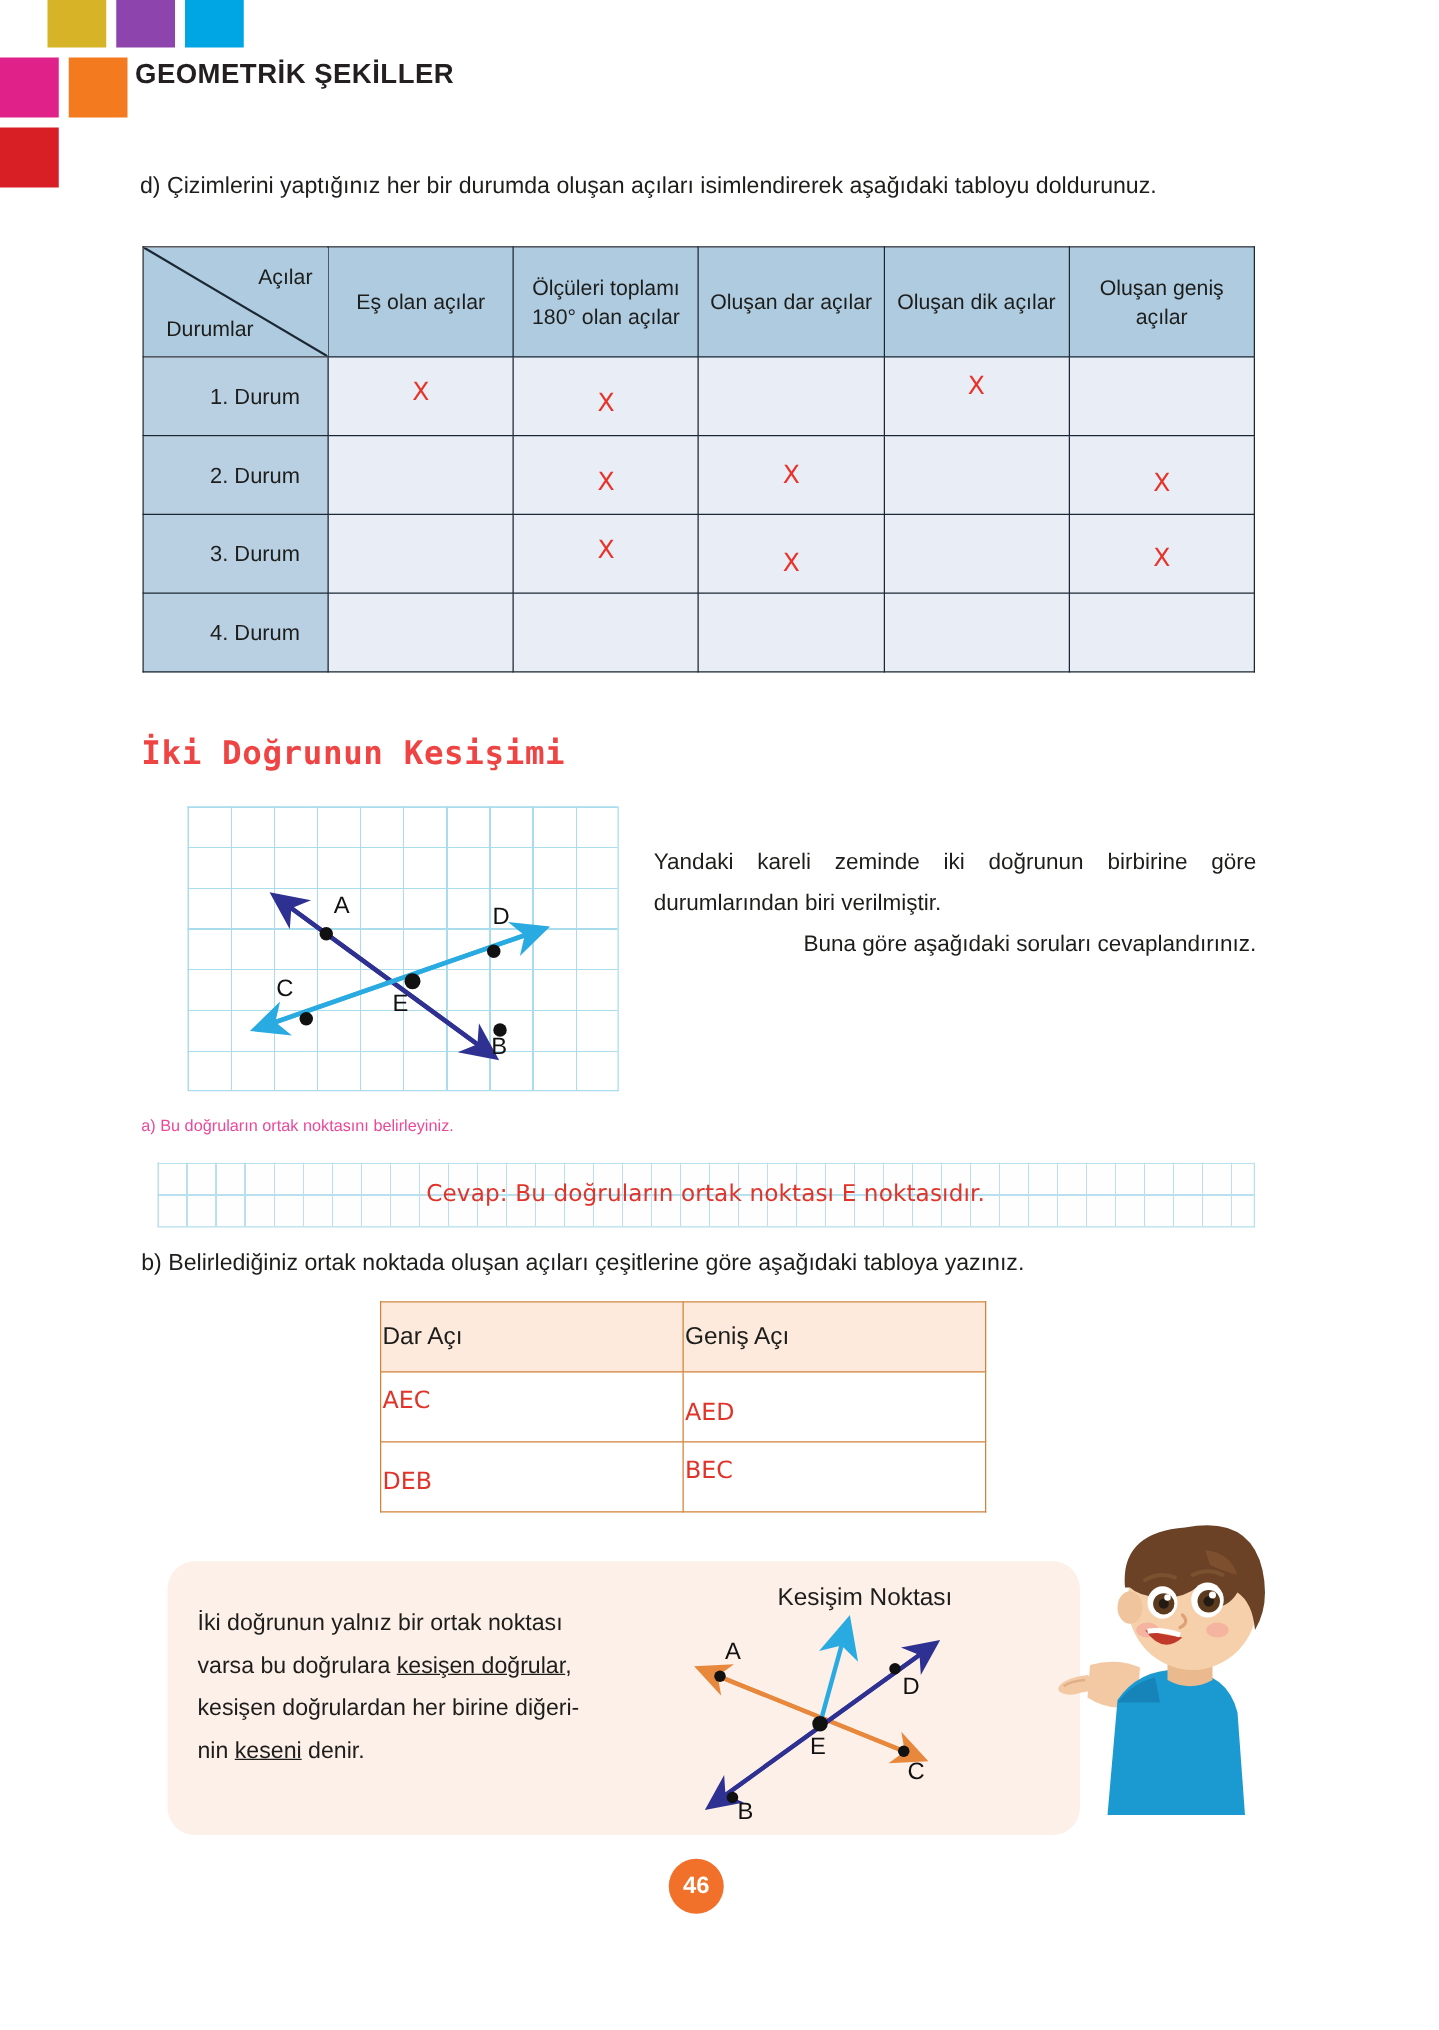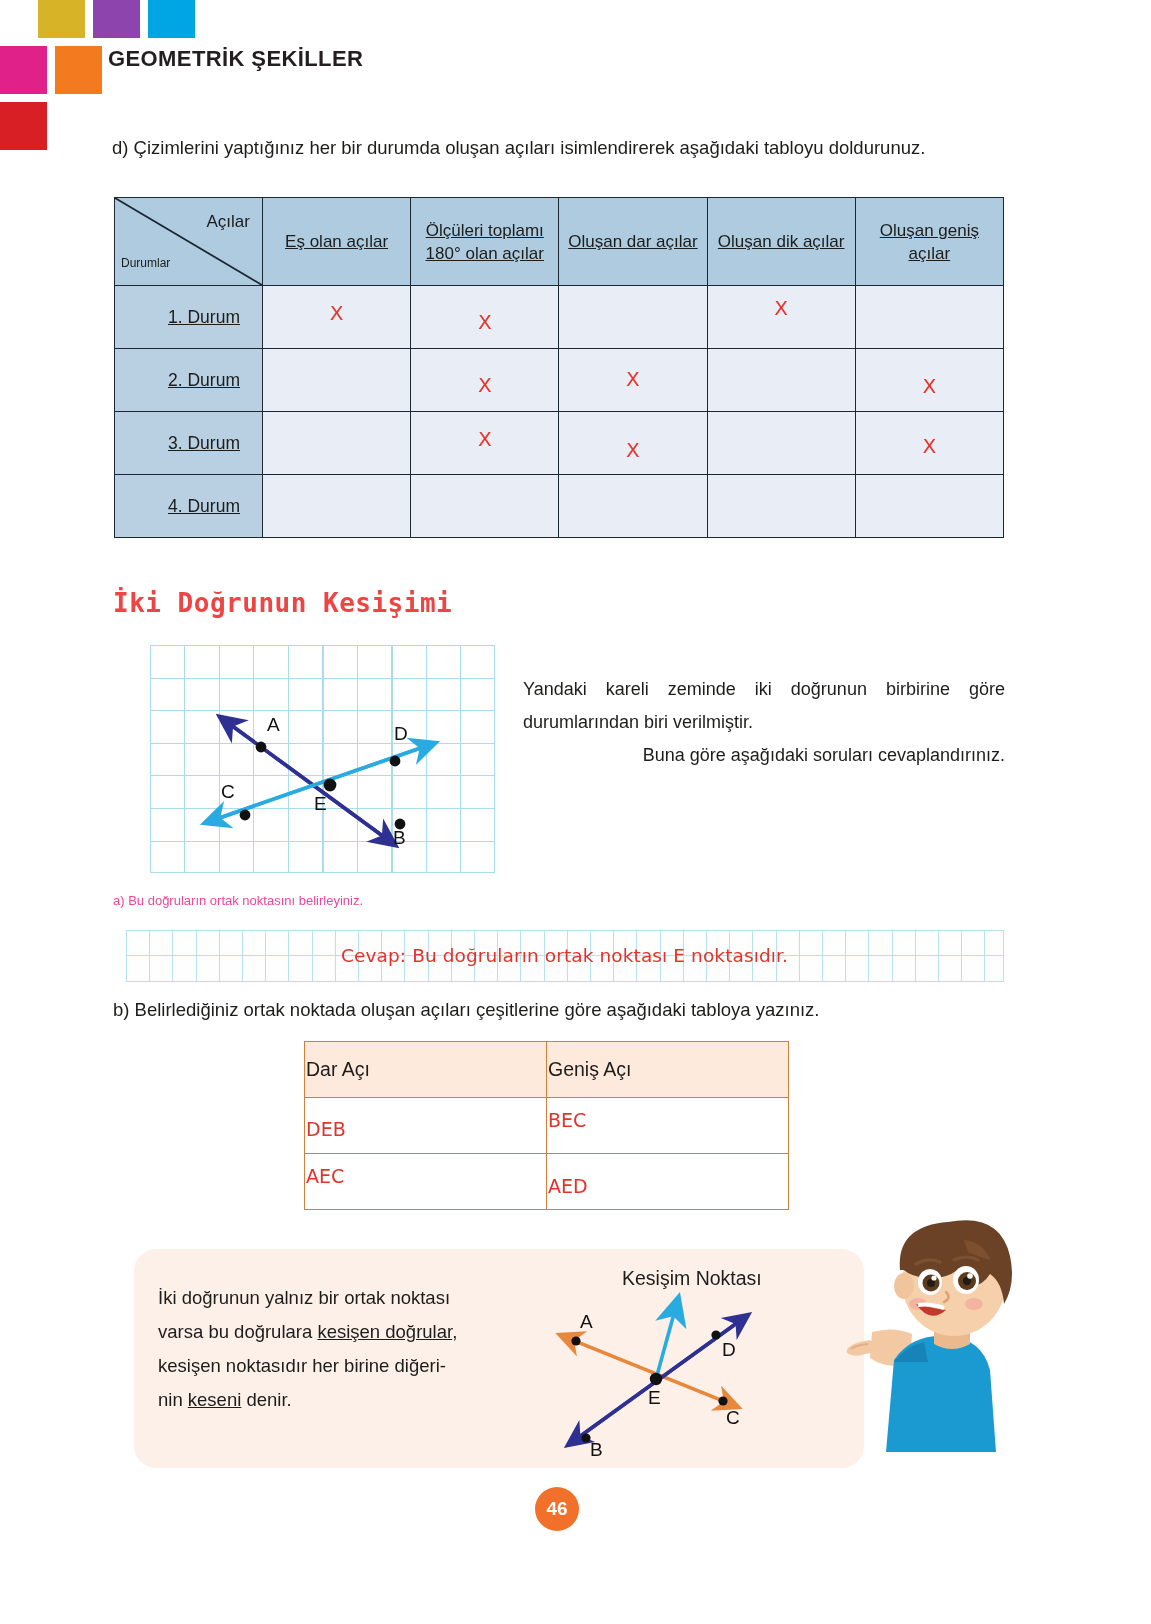--- a/index.html
+++ b/index.html
@@ -46,42 +46,41 @@
   }
   .matrix td, .matrix th {
     border: 1.6px solid #1b2733;
     font-size: 17px;
     font-weight: normal;
     color: #1d1d1b;
     text-align: center;
     vertical-align: middle;
     line-height: 23px;
     padding: 4px 3px;
-    text-decoration: underline;
   }
   .matrix thead td { background: #aecbe0; height: 88px; }
   .matrix tbody td { background: #e9eef6; height: 63px; }
   .matrix tbody td.rowhdr { background: #b9d0e3; font-size: 17.5px; padding-left: 34px; }
 
   .corner-cell {
     position: relative;
     padding: 0 !important;
     width: 148px;
   }
   .corner-cell .diag {
     position: absolute; left: 0; top: 0; width: 100%; height: 100%;
     pointer-events: none;
   }
   .corner-top {
     position: absolute; right: 12px; top: 12px;
     font-size: 17px;
   }
   .corner-bot {
-    position: absolute; left: 6px; bottom: 10px;
-    font-size: 12px;
+    position: absolute; left: 18px; bottom: 10px;
+    font-size: 17px;
   }
 
   .xm {
     color: #e8332a; font-size: 20px;
     font-family: "DejaVu Sans", sans-serif;
     display: inline-block;
   }
 
   
   .sec-head {
@@ -315,35 +314,35 @@
 
 <table class="angles">
   <thead>
     <tr>
       <td>Dar Açı</td>
       <td>Geniş Açı</td>
     </tr>
   </thead>
   <tbody>
     <tr>
+      <td><span class="ang-val" style="transform:translateY(-5px)">AEC</span></td>
+      <td><span class="ang-val" style="transform:translateY(5px)">AED</span></td>
+    </tr>
+    <tr>
       <td><span class="ang-val" style="transform:translateY(4px)">DEB</span></td>
       <td><span class="ang-val" style="transform:translateY(-5px)">BEC</span></td>
-    </tr>
-    <tr>
-      <td><span class="ang-val" style="transform:translateY(-5px)">AEC</span></td>
-      <td><span class="ang-val" style="transform:translateY(5px)">AED</span></td>
     </tr>
   </tbody>
 </table>
 
 <div class="callout">
   <div class="callout-text">
     <div>İki doğrunun yalnız bir ortak noktası</div>
     <div><span>varsa bu doğrulara </span><span class="u">kesişen doğrular</span><span>,</span></div>
-    <div>kesişen noktasıdır her birine diğeri-</div>
+    <div>kesişen doğrulardan her birine diğeri-</div>
     <div class="last"><span>nin </span><span class="u">keseni</span><span> denir.</span></div>
   </div>
 
   <div class="callout-fig">
     <span class="kn-label">Kesişim Noktası</span>
     <svg width="326" height="210" viewBox="0 0 326 210">
       <defs>
         <marker id="arrO2" markerWidth="9" markerHeight="9" refX="7.5" refY="4.5" orient="auto">
           <path d="M0.5,0.5 L9,4.5 L0.5,8.5 L3,4.5 Z" fill="#e8883c"></path>
         </marker>

